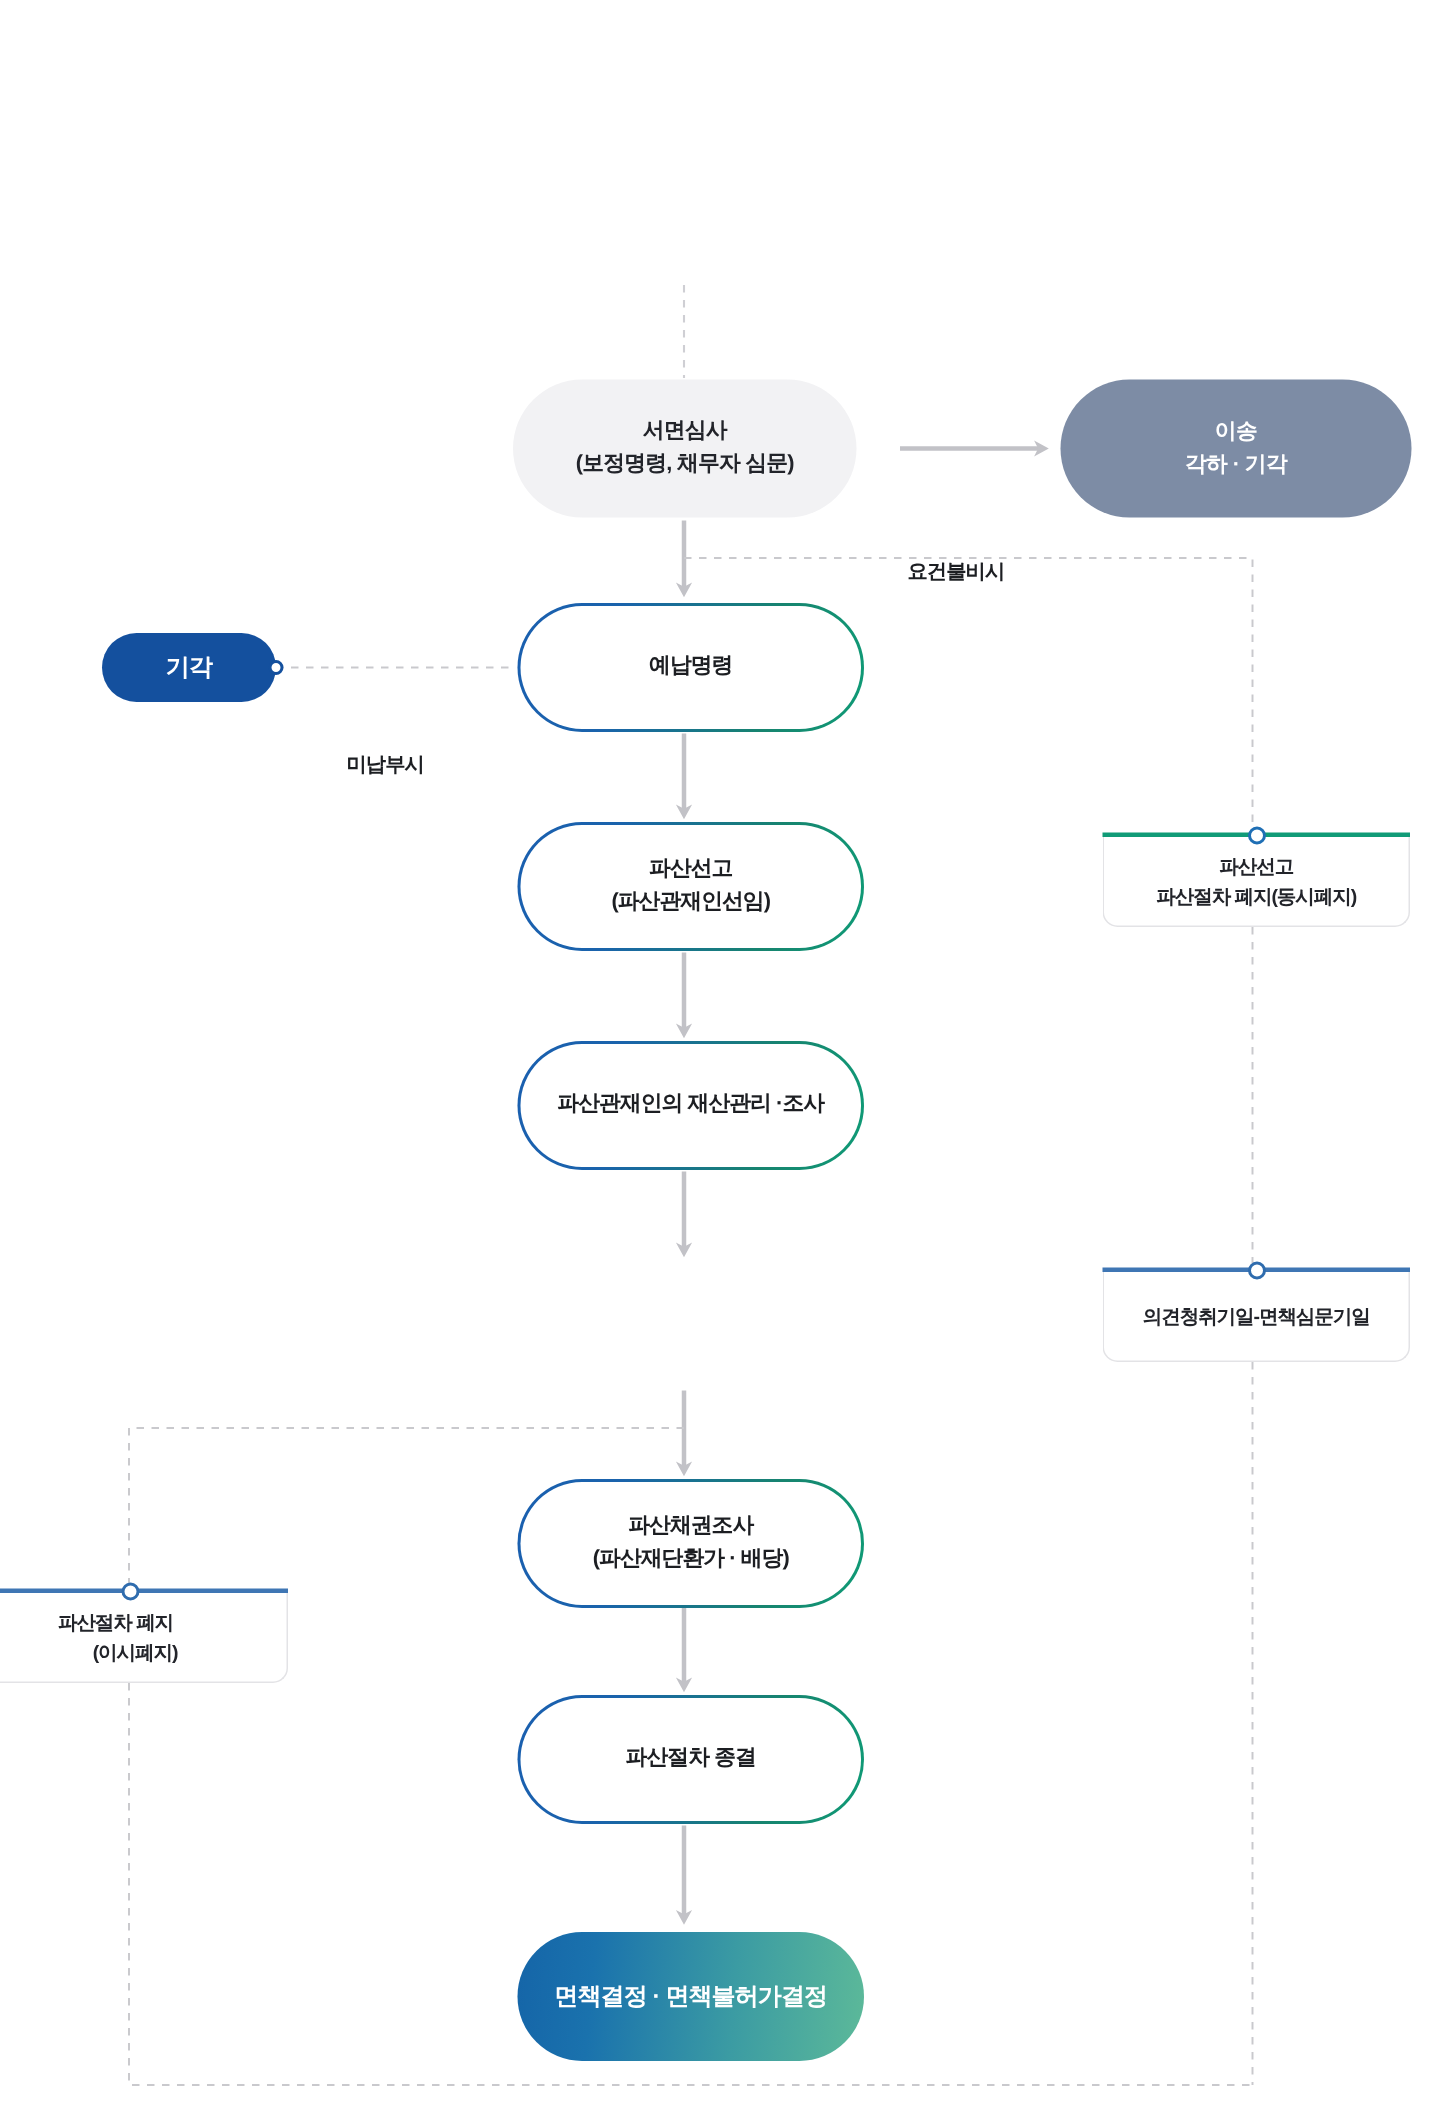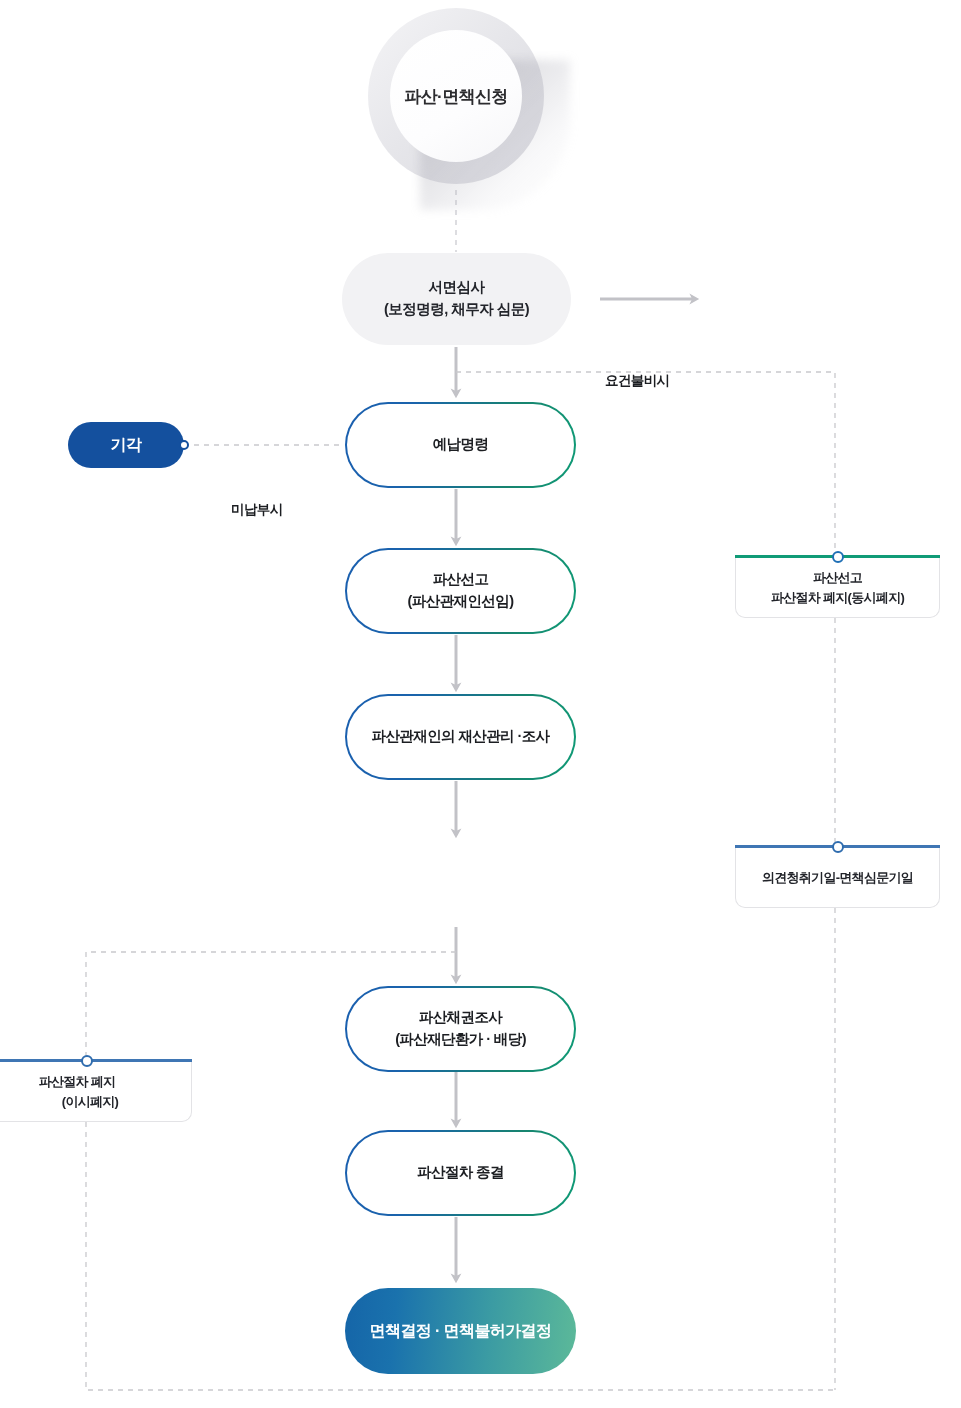--- a/index.html
+++ b/index.html
@@ -277,33 +277,30 @@
 
     <polyline points="456,952 86,952 86,1056" fill="none" stroke="#c9c9cd" stroke-width="1.3" stroke-dasharray="5 5"></polyline>
 
     <polyline points="86,1122 86,1390 835,1390" fill="none" stroke="#c9c9cd" stroke-width="1.3" stroke-dasharray="5 5"></polyline>
 
     <line x1="456" y1="1071" x2="456" y2="1123" stroke="#c2c2c7" stroke-width="3" marker-end="url(#arrowGray)"></line>
 
     <line x1="456" y1="1217" x2="456" y2="1278" stroke="#c2c2c7" stroke-width="3" marker-end="url(#arrowGray)"></line>
   </svg>
 
-  <div class="start-wrap">
-    <div class="start-ring"></div>
-    <div class="start-shadow"></div>
-    <div class="start-disc">
-      <span class="start-label">파산·면책신청</span>
-    </div>
-  </div>
 
   <div class="node pill-gray">
     <span class="line">서면심사</span>
     <span class="line">(보정명령, 채무자 심문)</span>
   </div>
 
+  <div class="node pill-slate">
+    <span class="line">이송</span>
+    <span class="line">각하 · 기각</span>
+  </div>
 
   <div class="edge-label lbl-yogeon">요건불비시</div>
 
   <div class="node pill-blue">
     <span class="line">기각</span>
     <svg width="12" height="12" viewBox="0 0 12 12" style="position:absolute;right:-6px;top:17px;">
       <circle cx="6" cy="6" r="4" fill="#ffffff" stroke="#14509e" stroke-width="2"></circle>
     </svg>
   </div>
 

